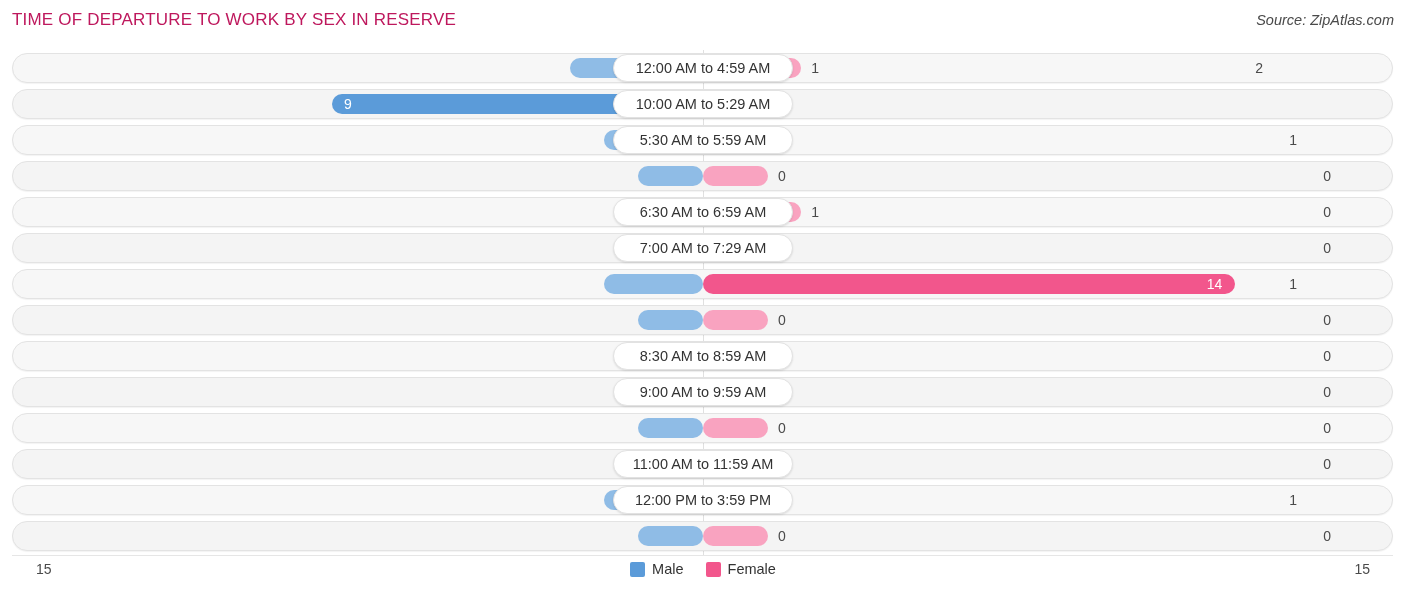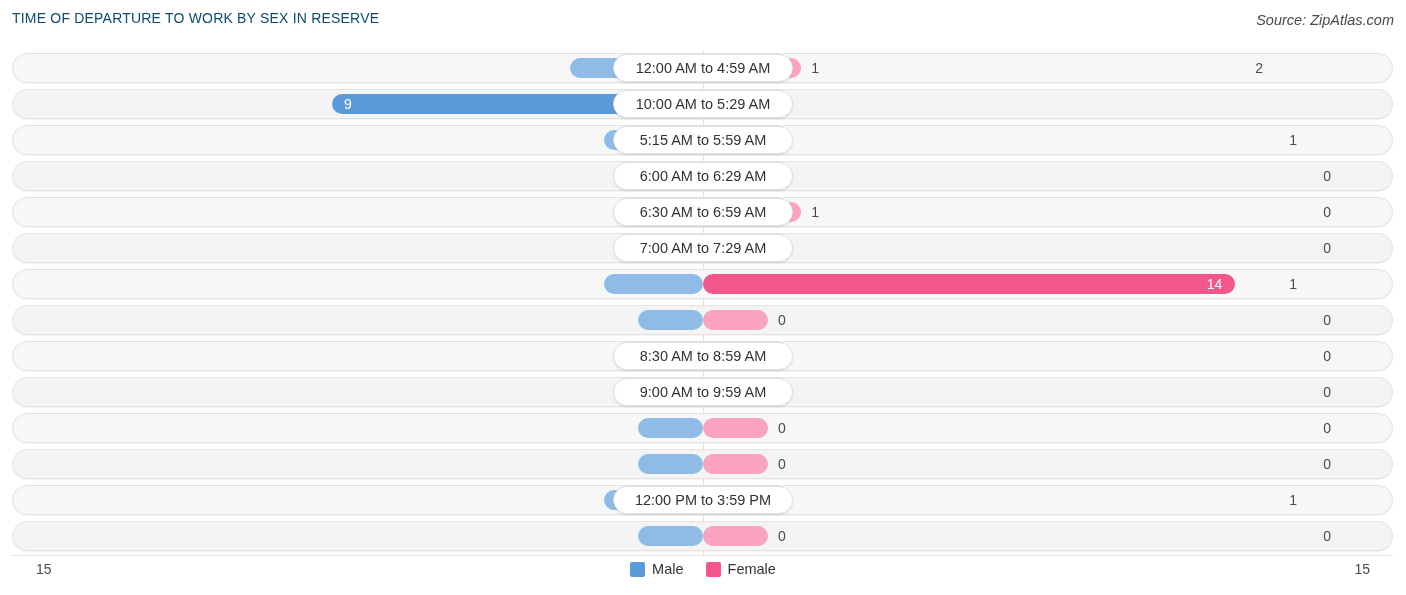--- a/index.html
+++ b/index.html
@@ -19,23 +19,23 @@
   
   .header {
     position: absolute;
     top: 0; left: 0; right: 0;
     height: 44px;
   }
   .chart-title {
     position: absolute;
     left: 12px;
     top: 10px;
-    font-size: 14px;
+    font-size: 17px;
     letter-spacing: 0.2px;
-    color: #0c4a6e;
+    color: #be185d;
     font-weight: 400;
     white-space: nowrap;
     text-align: center;
   }
   .source-note {
     position: absolute;
     right: 12px;
     top: 12px;
     font-size: 14.5px;
     font-style: italic;
@@ -228,29 +228,28 @@
       <div class="bar bar-female" style="width: 65px;"></div>
       <div class="val val-female" style="left: 778px;">0</div>
       <div class="cat-pill">10:00 AM to 5:29 AM</div>
     </div>
     <div class="row">
       <div class="row-track"></div>
       <div class="bar bar-male" style="width: 99px;"></div>
       <div class="val val-male" style="right: 109px;">1</div>
       <div class="bar bar-female" style="width: 65px;"></div>
       <div class="val val-female" style="left: 778px;">0</div>
-      <div class="cat-pill">5:15 AM to 5:59 AM</div>
-    </div>
-    <div class="row">
-      <div class="row-track"></div>
-      <div class="bar bar-male" style="width: 65px;"></div>
-      <div class="val val-male" style="right: 75px;">0</div>
-      <div class="bar bar-female" style="width: 65px;"></div>
-      <div class="val val-female" style="left: 778px;">0</div>
-      <div class="cat-pill">6:00 AM to 6:29 AM</div>
+      <div class="cat-pill">5:30 AM to 5:59 AM</div>
+    </div>
+    <div class="row">
+      <div class="row-track"></div>
+      <div class="bar bar-male" style="width: 65px;"></div>
+      <div class="val val-male" style="right: 75px;">0</div>
+      <div class="bar bar-female" style="width: 65px;"></div>
+      <div class="val val-female" style="left: 778px;">0</div>
     </div>
     <div class="row">
       <div class="row-track"></div>
       <div class="bar bar-male" style="width: 65px;"></div>
       <div class="val val-male" style="right: 75px;">0</div>
       <div class="bar bar-female" style="width: 98.3333px;"></div>
       <div class="val val-female" style="left: 811.333px;">1</div>
       <div class="cat-pill">6:30 AM to 6:59 AM</div>
     </div>
     <div class="row">
@@ -297,20 +296,21 @@
       <div class="val val-male" style="right: 75px;">0</div>
       <div class="bar bar-female" style="width: 65px;"></div>
       <div class="val val-female" style="left: 778px;">0</div>
     </div>
     <div class="row">
       <div class="row-track"></div>
       <div class="bar bar-male" style="width: 65px;"></div>
       <div class="val val-male" style="right: 75px;">0</div>
       <div class="bar bar-female" style="width: 65px;"></div>
       <div class="val val-female" style="left: 778px;">0</div>
+      <div class="cat-pill">11:00 AM to 11:59 AM</div>
     </div>
     <div class="row">
       <div class="row-track"></div>
       <div class="bar bar-male" style="width: 99px;"></div>
       <div class="val val-male" style="right: 109px;">1</div>
       <div class="bar bar-female" style="width: 65px;"></div>
       <div class="val val-female" style="left: 778px;">0</div>
       <div class="cat-pill">12:00 PM to 3:59 PM</div>
     </div>
     <div class="row">

